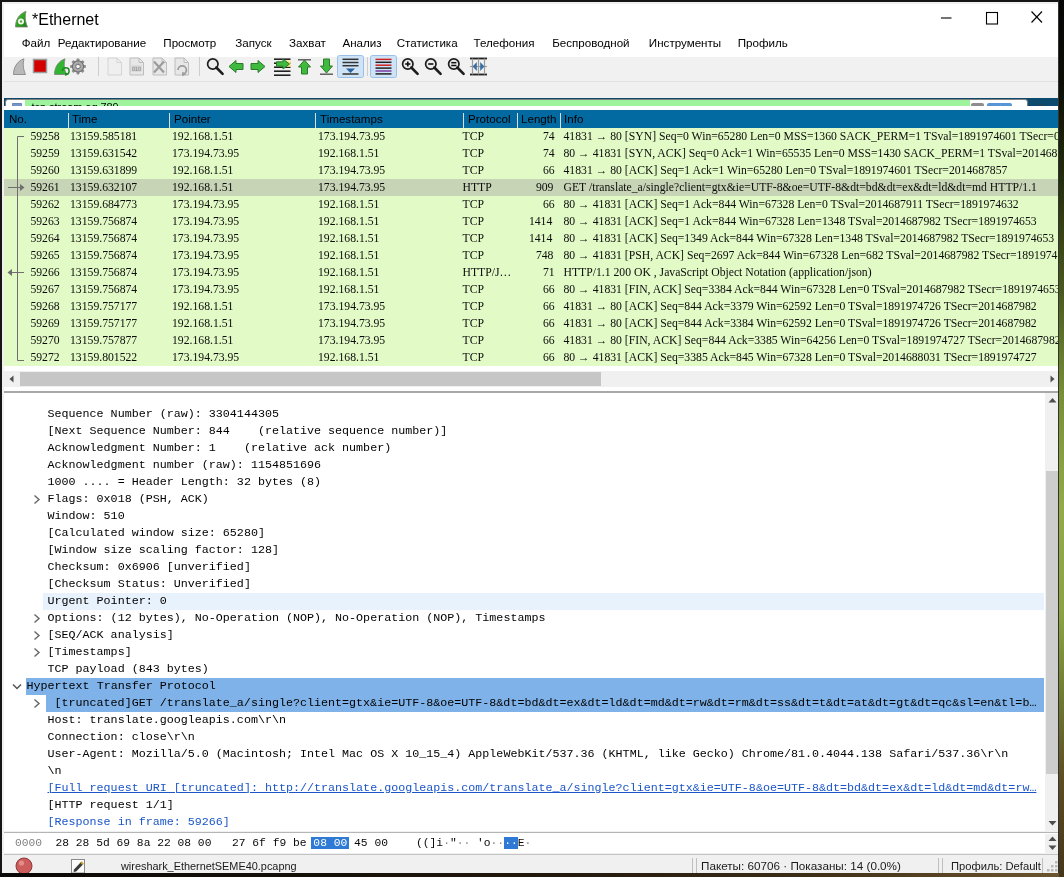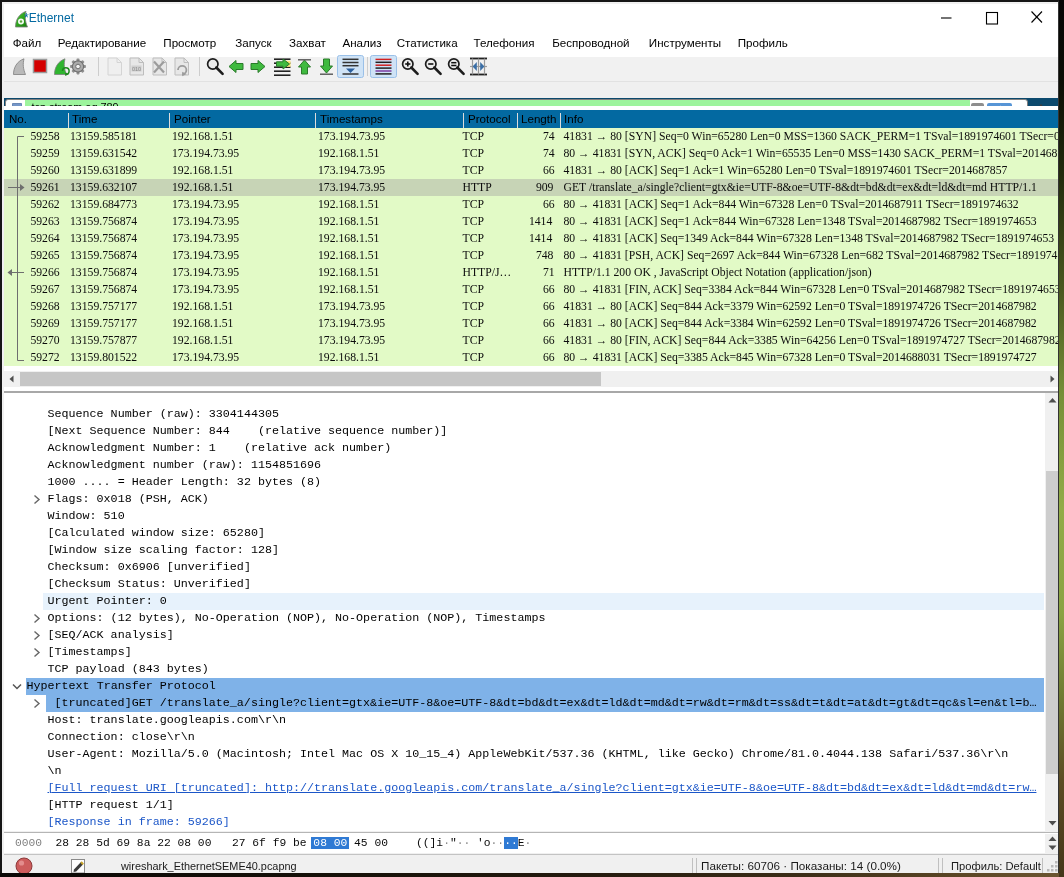--- a/index.html
+++ b/index.html
@@ -1,20 +1,20 @@
 <!DOCTYPE html>
 <html><head><meta charset="utf-8"><title>Wireshark</title><style>
 *{margin:0;padding:0;box-sizing:border-box}
 html,body{width:1064px;height:877px;overflow:hidden;background:#000;}
 body{position:relative;font-family:"Liberation Sans", sans-serif;-webkit-font-smoothing:antialiased}
 .abs{position:absolute}
 #win{position:absolute;left:0;top:0;width:1059px;height:873px;background:#f0f0f0;
  border-top:2px solid #151515;border-left:2px solid #151515;border-right:1px solid #333;overflow:hidden}
 #titlebar{position:absolute;left:2px;top:2px;width:1056px;height:28px;background:#ffffff}
-#title-txt{position:absolute;left:20px;top:7px;font-size:12px;color:#0369a1}
+#title-txt{position:absolute;left:28px;top:7px;font-size:16px;color:#000000}
 #menubar{position:absolute;left:2px;top:30px;width:1056px;height:25px;background:#ffffff}
 .mi{position:absolute;top:4px;font-size:11.6px;color:#000;white-space:pre;transform:translateX(-50%)}
 #toolbar{position:absolute;left:2px;top:55px;width:1056px;height:25px;background:#f1f1f1;border-bottom:1px solid #e2e2e2}
 #filterrow{position:absolute;left:2px;top:96px;width:1056px;height:24px;background:#0c4a6e;border-bottom:4px solid #14b8a6}
 #fbox{position:absolute;left:1px;top:1px;width:1023px;height:21px;background:#fff;border:1px solid #7f7f7f;border-radius:3px;overflow:hidden}
 #fgreen{position:absolute;left:19px;top:0;width:945px;height:21px;background:#9df49d}
 #ftext{position:absolute;left:25.5px;top:1px;font-size:10.9px;color:#000}
 #plist{position:absolute;left:2px;top:104px;width:1056px;height:285px;background:#fff;overflow:hidden}
 #phead{position:absolute;left:0;top:4px;width:1056px;height:22px;background:#0369a1;border-bottom:1px solid #ef4444}
 .hsep{position:absolute;top:3px;width:1px;height:16px;background:#dcdcdc}
@@ -57,21 +57,21 @@
       </svg>
       <span id="title-txt">*Ethernet</span>
       <svg class="abs" style="left:928px;top:0px" width="128" height="28">
         <line x1="9" y1="14" x2="19.5" y2="14" stroke="#000" stroke-width="1.1"></line>
         <rect x="54.5" y="8.5" width="11" height="11.5" fill="none" stroke="#000" stroke-width="1.1"></rect>
         <line x1="99.5" y1="7.5" x2="110" y2="18.5" stroke="#000" stroke-width="1.1"></line>
         <line x1="110" y1="7.5" x2="99.5" y2="18.5" stroke="#000" stroke-width="1.1"></line>
       </svg>
     </div>
     <div id="menubar">
-      <span class="mi" style="left:23px">Файл</span>
+      <span class="mi" style="left:32px">Файл</span>
       <span class="mi" style="left:98.0px">Редактирование</span>
       <span class="mi" style="left:185.8px">Просмотр</span>
       <span class="mi" style="left:249.4px">Запуск</span>
       <span class="mi" style="left:303.5px">Захват</span>
       <span class="mi" style="left:358.0px">Анализ</span>
       <span class="mi" style="left:423.2px">Статистика</span>
       <span class="mi" style="left:500.0px">Телефония</span>
       <span class="mi" style="left:586.9px">Беспроводной</span>
       <span class="mi" style="left:681.0px">Инструменты</span>
       <span class="mi" style="left:758.8px">Профиль</span>

